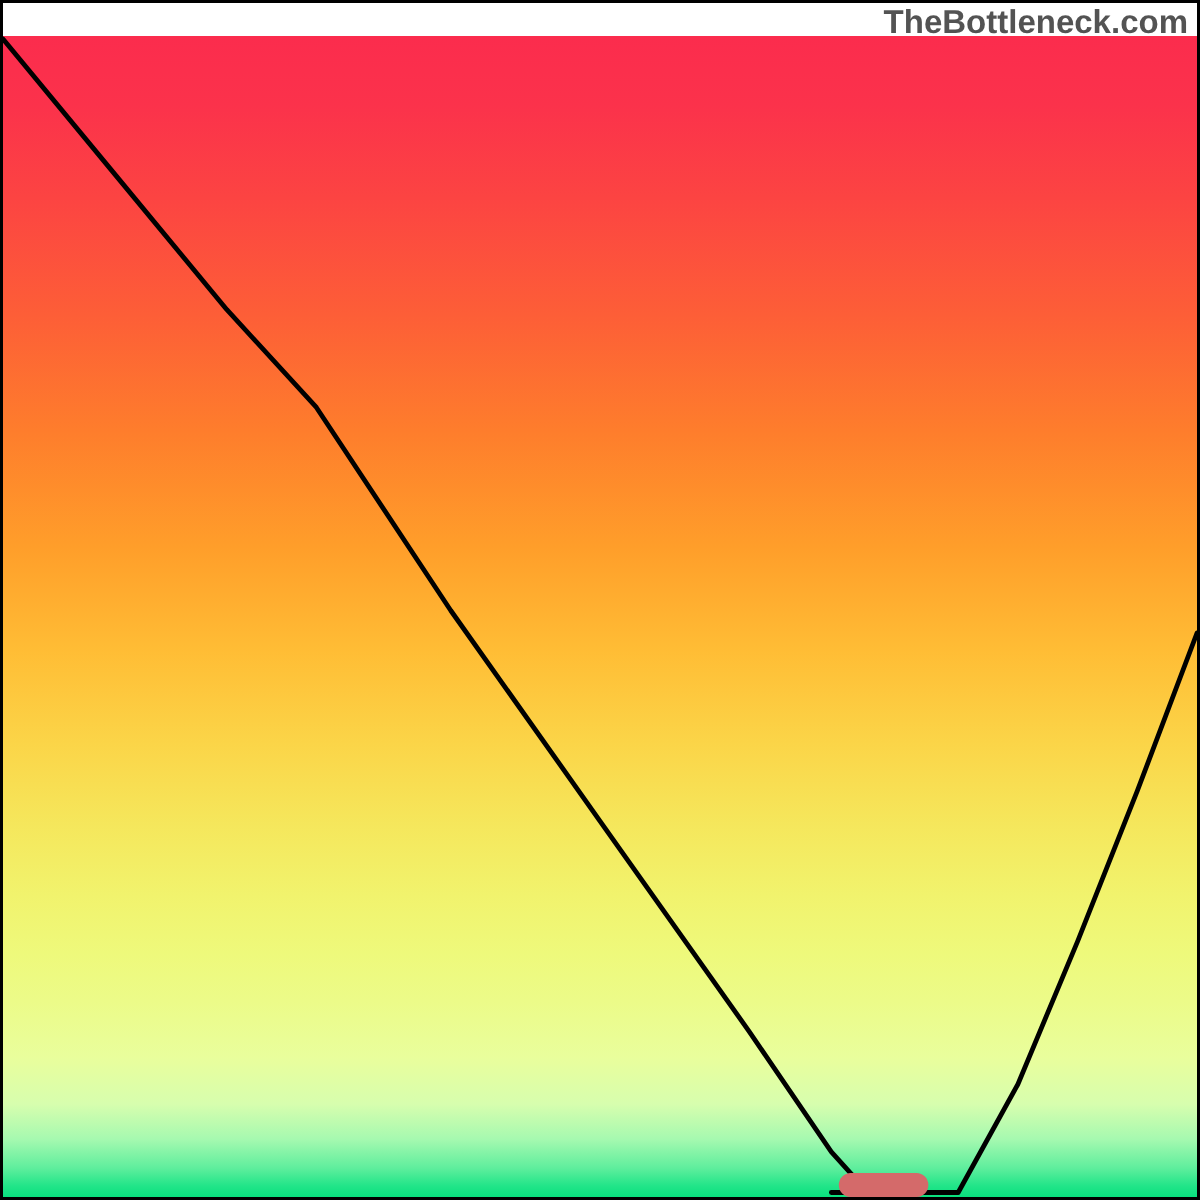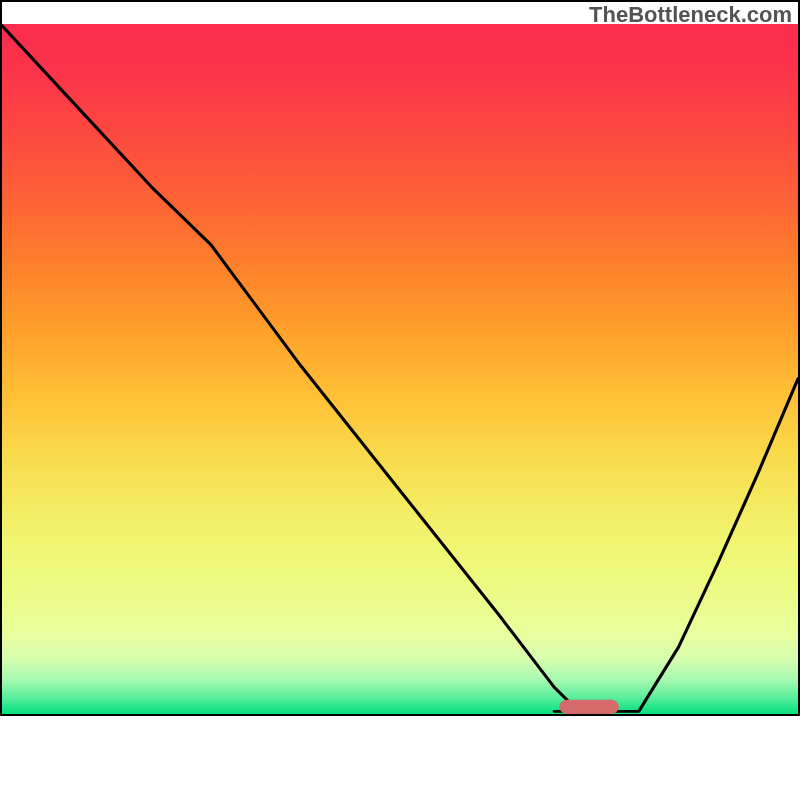--- a/index.html
+++ b/index.html
@@ -6,21 +6,21 @@
     margin: 0;
     padding: 0;
     width: 800px;
     height: 800px;
     overflow: hidden;
     font-family: Arial, Helvetica, sans-serif;
   }
   .frame {
     position: relative;
     width: 800px;
-    height: 716px;
+    height: 800px;
     box-sizing: border-box;
     border: 2px solid #000;
     background: #fff;
     text-align: center;
   }
   .watermark {
     position: absolute;
     top: 2px;
     right: 6px;
     font-size: 22px;

